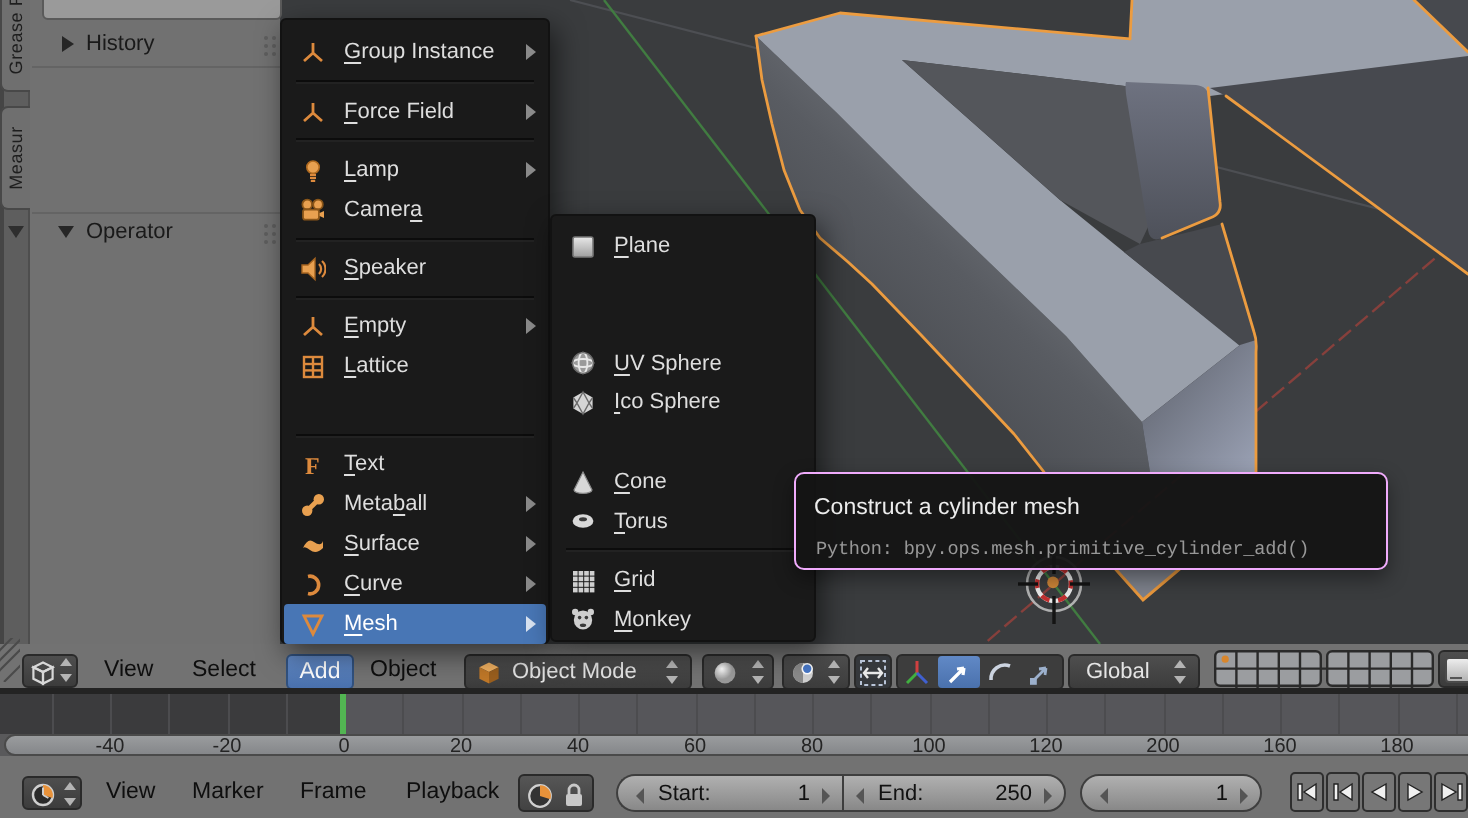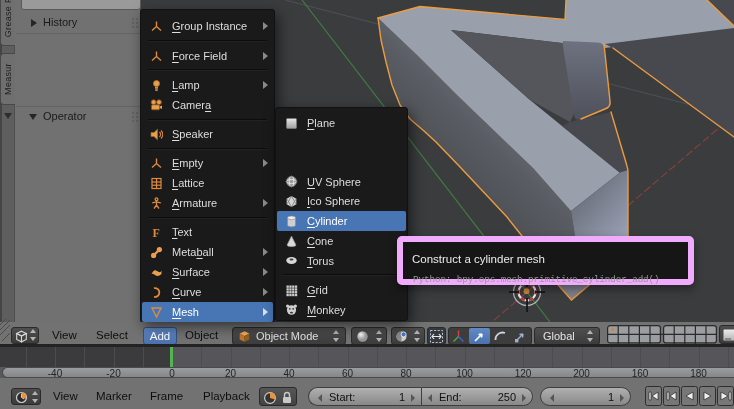--- a/index.html
+++ b/index.html
@@ -21,21 +21,21 @@
 .pline{position:absolute;left:16px;width:124px;height:1px;background:#646464;}
 
 .menu{position:absolute;background:#1a1a1a;border:1px solid #121212;border-radius:3px;box-shadow:3px 5px 14px rgba(0,0,0,0.55);z-index:30;}
 .mi{position:absolute;left:1px;right:1px;height:20px;display:flex;align-items:center;color:#dedede;font-size:11px;}
 .mi .ic{width:13px;height:13px;margin-left:8px;margin-right:9px;flex:none;}
 .mi .ar{margin-left:auto;margin-right:5px;width:0;height:0;border-left:5px solid #8a8a8a;border-top:4px solid transparent;border-bottom:4px solid transparent;}
 .mi.hl{background:#4876b5;border-radius:2px;color:#fff;}
 .msep{position:absolute;left:7px;right:7px;height:2px;border-top:1px solid #0c0c0c;border-bottom:1px solid #222222;}
 .u{text-decoration:underline;text-underline-offset:2px;}
 
-#tip{left:397px;top:236px;width:297px;height:49px;background:rgba(20,20,20,0.95);border:6px solid #f0abfc;border-radius:5px;z-index:40;box-shadow:0 4px 10px rgba(0,0,0,0.4);}
+#tip{left:397px;top:236px;width:297px;height:49px;background:rgba(20,20,20,0.95);border:1px solid #f0abfc;border-radius:5px;z-index:40;box-shadow:0 4px 10px rgba(0,0,0,0.4);}
 #tip .t1{position:absolute;left:9px;top:11px;font-size:11.5px;color:#ececec;}
 #tip .t2{position:absolute;left:10px;top:32px;font-size:9.3px;letter-spacing:-0.1px;color:#989898;font-family:"Liberation Mono",monospace;}
 #hdr1{top:319px;height:26px;}
 #hdr2{top:378px;height:31px;}
 .hmenu{position:absolute;font-size:11.5px;color:#0e0e0e;}
 .cap{position:absolute;background:linear-gradient(#4e4e4e,#3c3c3c);border:1px solid #2a2a2a;border-radius:3px;color:#e4e4e4;font-size:11px;}
 .bluecap{position:absolute;background:linear-gradient(#6189c6,#4a71ad);border:1px solid #31517e;border-radius:3px;color:#fff;font-size:11.5px;text-align:center;}
 .lightcap{position:absolute;background:linear-gradient(#b0b0b0,#888888);border:1px solid #3e3e3e;color:#111;font-size:11px;}
 .updn{position:absolute;width:6px;height:12px;}
 .updn:before{content:"";position:absolute;left:0;top:0;border-left:3px solid transparent;border-right:3px solid transparent;border-bottom:4.5px solid #b4b4b4;}
@@ -211,30 +211,20 @@
         <svg class="ic" viewBox="0 0 13 13">
           <g stroke="#dd8a3d" stroke-width="1.2" fill="none">
             <rect x="2" y="1.5" width="9" height="10"></rect>
             <line x1="6.5" y1="1.5" x2="6.5" y2="11.5"></line>
             <line x1="2" y1="5" x2="11" y2="5"></line>
             <line x1="2" y1="8.2" x2="11" y2="8.2"></line>
           </g>
         </svg>
         <span><span class="u">L</span>attice</span>
       </div>
-    <div class="mi" style="top:183px;">
-        <svg class="ic" viewBox="0 0 13 13">
-          <g stroke="#dd8a3d" stroke-width="1.3" fill="none">
-            <circle cx="6.5" cy="2.2" r="1.4"></circle>
-            <path d="M6.5,3.8 L6.5,8 M2.2,5.8 L6.5,4.8 L10.8,5.8 M4,11.5 L6.5,8 L9,11.5"></path>
-          </g>
-        </svg>
-        <span><span class="u">A</span>rmature</span>
-        <span class="ar"></span>
-      </div>
     <div class="msep" style="top:207px;"></div>
     <div class="mi" style="top:212px;">
         <svg class="ic" viewBox="0 0 13 13">
           <text x="2.5" y="11" font-family="Liberation Serif,serif" font-size="12" font-weight="bold" fill="#dd8a3d">F</text>
         </svg>
         <span><span class="u">T</span>ext</span>
       </div>
     <div class="mi" style="top:232px;">
         <svg class="ic" viewBox="0 0 13 13">
           <circle cx="3.6" cy="9.4" r="2.6" fill="#e8a050"></circle>
@@ -292,28 +282,20 @@
         <span><span class="u">U</span>V Sphere</span>
       </div>
     <div class="mi" style="top:83.4px;">
         <svg class="ic" viewBox="0 0 13 13">
           <polygon points="6.5,1 11.3,3.8 11.3,9.2 6.5,12 1.7,9.2 1.7,3.8" fill="#d5d5d5"></polygon>
           <g stroke="#6a6a6a" stroke-width="0.7" fill="none">
             <path d="M6.5,1 L3.5,6.5 L6.5,12 L9.5,6.5 Z M1.7,3.8 L3.5,6.5 M11.3,3.8 L9.5,6.5 M1.7,9.2 L3.5,6.5 M11.3,9.2 L9.5,6.5"></path>
           </g>
         </svg>
         <span><span class="u">I</span>co Sphere</span>
-      </div>
-    <div class="mi hl" style="top:103px;height:20px;">
-        <svg class="ic" viewBox="0 0 13 13">
-          <path d="M2.5,2.8 V10 A4,1.8 0 0 0 10.5,10 V2.8 Z" fill="#cfcfcf"></path>
-          <ellipse cx="6.5" cy="2.8" rx="4" ry="1.8" fill="#efefef" stroke="#8a8a8a" stroke-width="0.6"></ellipse>
-          <path d="M2.5,2.8 V10 A4,1.8 0 0 0 10.5,10 V2.8" fill="none" stroke="#8a8a8a" stroke-width="0.6"></path>
-        </svg>
-        <span><span class="u">C</span>ylinder</span>
       </div>
     <div class="mi" style="top:123.2px;">
         <svg class="ic" viewBox="0 0 13 13">
           <path d="M6.5,1 L11,10 A4.5,1.7 0 0 1 2,10 Z" fill="#d8d8d8" stroke="#8a8a8a" stroke-width="0.6"></path>
         </svg>
         <span><span class="u">C</span>one</span>
       </div>
     <div class="mi" style="top:142.8px;">
         <svg class="ic" viewBox="0 0 13 13">
           <ellipse cx="6.5" cy="6.5" rx="5.2" ry="3.4" fill="#d8d8d8"></ellipse>

